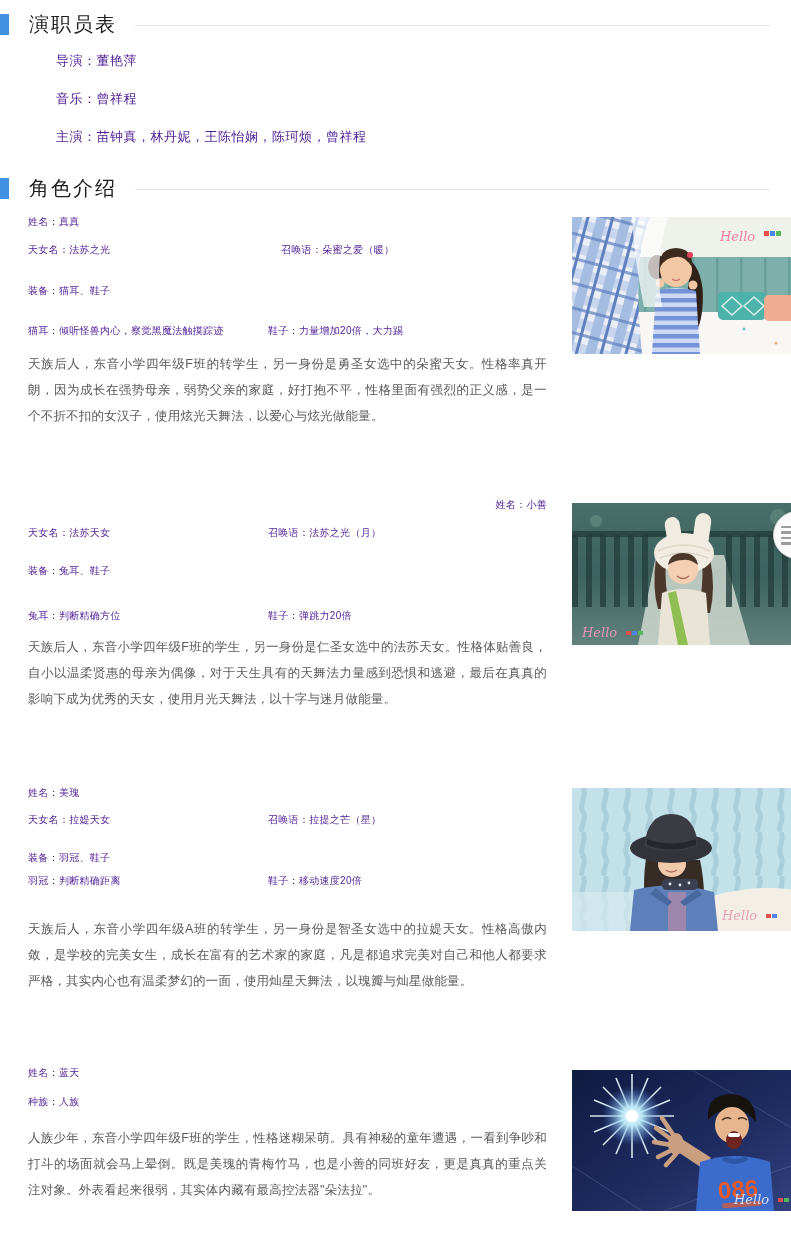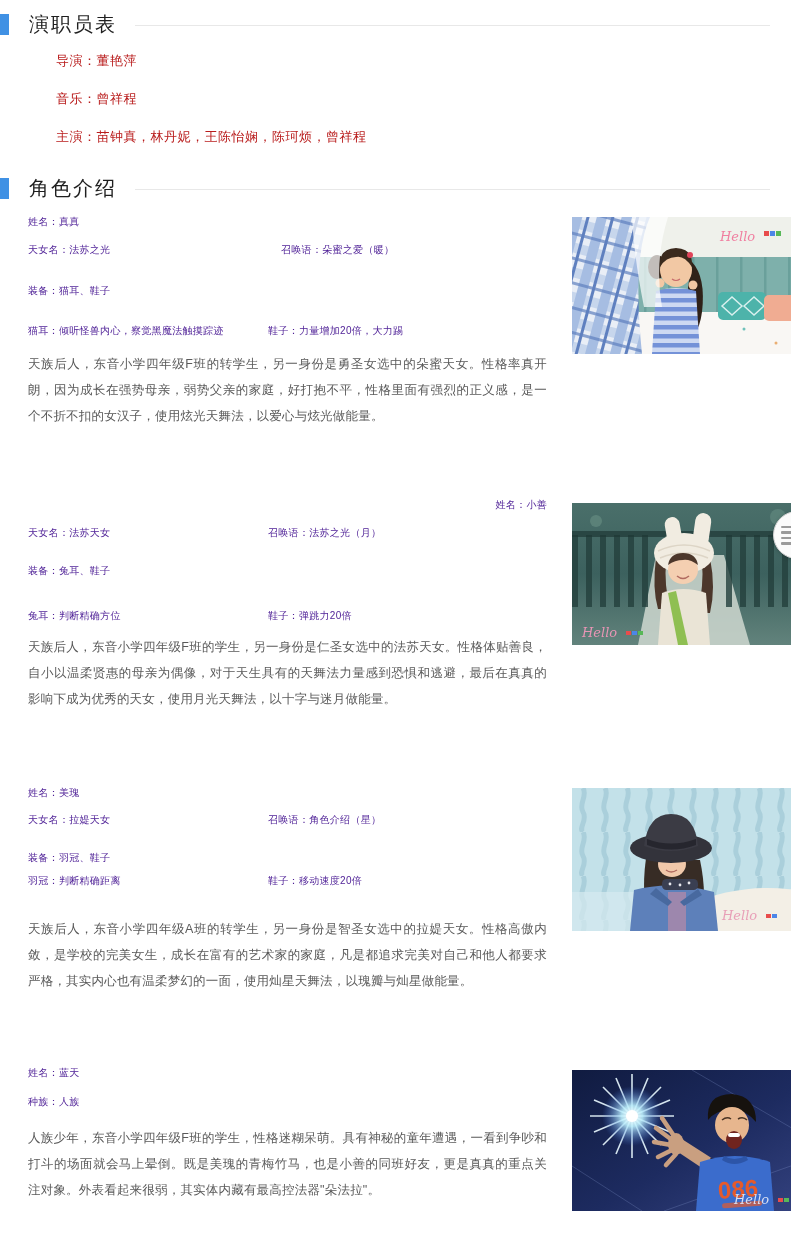--- a/index.html
+++ b/index.html
@@ -7,21 +7,21 @@
     position:relative;width:791px;height:1250px;margin:0;
     background:#ffffff;overflow:hidden;
     font-family:"Liberation Sans","DejaVu Sans",sans-serif;
   }
   
   .sec-head{position:absolute;left:0;width:770px;height:26px;display:flex;align-items:center;}
   .accent-bar{flex:none;width:9px;height:21px;background:#4091e4;margin-right:20px;}
   .sec-title{margin:0 18px 0 0;font-size:20px;font-weight:500;color:#1f1f1f;letter-spacing:2px;white-space:nowrap;}
   .head-rule{flex:1;height:1px;background:#e8e8e8;margin-top:3px;}
   
-  .cast-row{position:absolute;left:56px;font-size:13px;color:#b91c1c;letter-spacing:.5px;white-space:nowrap;}
+  .cast-row{position:absolute;left:56px;font-size:13px;color:#4c1d95;letter-spacing:.5px;white-space:nowrap;}
   
   .info-row{position:absolute;left:28px;width:519px;font-size:10px;color:#4c1d95;letter-spacing:.3px;}
   .two-col{display:grid;}
   .cols-a{grid-template-columns:253px 1fr;}
   .cols-b{grid-template-columns:240px 1fr;}
   .char-desc{position:absolute;left:28px;width:519px;font-size:12.5px;line-height:26px;color:#595959;letter-spacing:.2px;text-align:justify;}
   
   .photo{position:absolute;left:572px;margin:0;display:block;cursor:pointer;}
   .photo svg{display:block;}
   .wm{font-family:"DejaVu Serif","Liberation Serif",serif;font-style:italic;}
@@ -171,21 +171,21 @@
         <rect x="44" y="-6" width="5" height="4" fill="#e84c4c"></rect>
         <rect x="50" y="-6" width="5" height="4" fill="#4c86e8"></rect>
         <rect x="56" y="-6" width="5" height="4" fill="#58b858"></rect>
       </g>
     </svg>
   </figure>
 
   <div class="info-row" style="top:786px;">姓名：美瑰</div>
   <div class="info-row two-col cols-b" style="top:813px;">
     <span>天女名：拉媞天女</span>
-    <span>召唤语：角色介绍（星）</span>
+    <span>召唤语：拉提之芒（星）</span>
   </div>
   <div class="info-row" style="top:851px;">装备：羽冠、鞋子</div>
   <div class="info-row two-col cols-b" style="top:874px;">
     <span>羽冠：判断精确距离</span>
     <span>鞋子：移动速度20倍</span>
   </div>
   <p class="char-desc" style="top:903px;">天族后人，东音小学四年级A班的转学生，另一身份是智圣女选中的拉媞天女。性格高傲内敛，是学校的完美女生，成长在富有的艺术家的家庭，凡是都追求完美对自己和他人都要求严格，其实内心也有温柔梦幻的一面，使用灿星天舞法，以瑰瓣与灿星做能量。</p>
 
   <figure class="photo" style="top:788px;">
     <svg viewBox="0 0 230 143" width="230" height="143">

